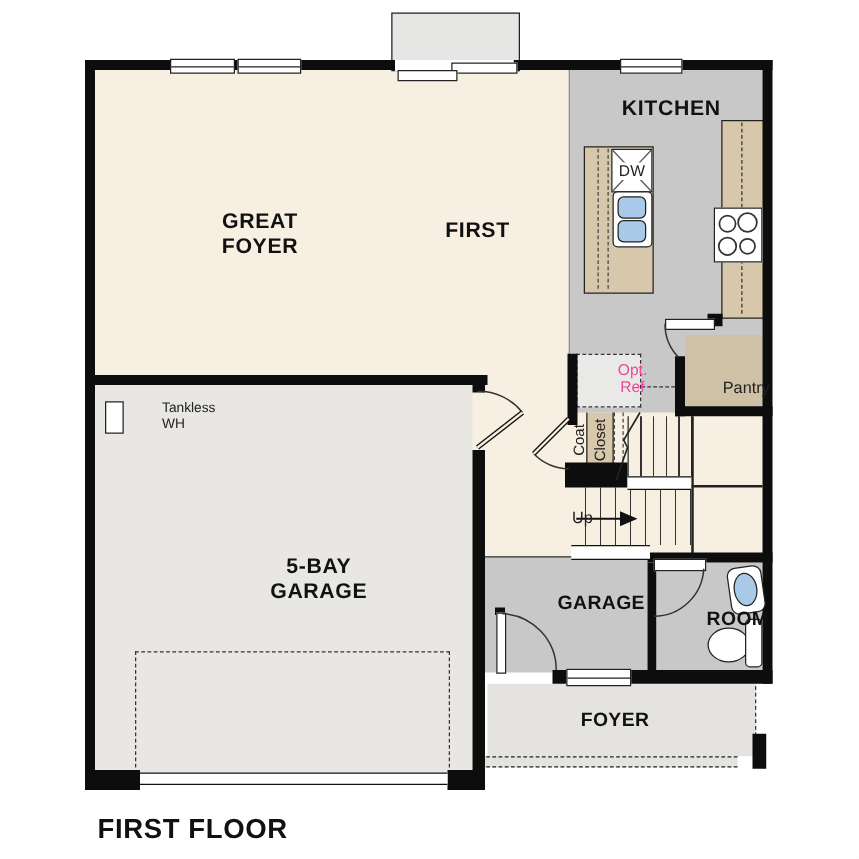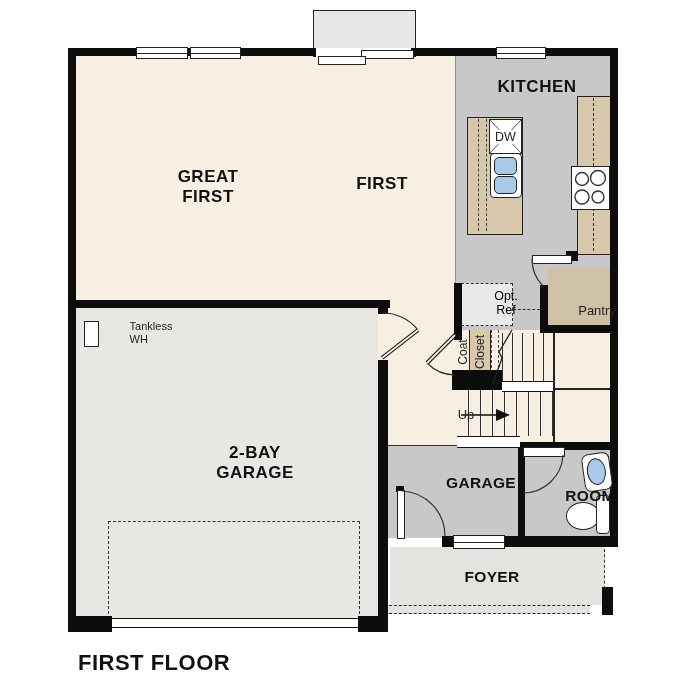--- a/index.html
+++ b/index.html
@@ -12,21 +12,21 @@
   .thin{position:absolute;background:#222;z-index:2;}
   .opening{position:absolute;z-index:4;}
   #door-svg{position:absolute;left:0;top:0;z-index:4;pointer-events:none;}
   .lbl{position:absolute;z-index:5;text-align:center;white-space:pre-line;line-height:1.15;
        transform:translate(-50%,-50%);padding-left:40px;}
   .vlbl{position:absolute;z-index:5;transform:translate(-50%,-50%) rotate(-90deg);
         font-size:12px;color:#222;}
   .lbl-lg{font-size:17px;font-weight:bold;letter-spacing:.5px;}
   .lbl-md{font-size:15.5px;font-weight:bold;letter-spacing:.3px;}
   .lbl-sm{font-size:13px;color:#222;}
-  .lbl-xs{font-size:12.5px;color:#000000;}
+  .lbl-xs{font-size:12.5px;color:#ec4899;}
   .lbl-tiny{font-size:11px;color:#222;text-align:left;}
   
   .f-main{background:var(--floor-main,#f7f0e2);}
   .f-kitchen{background:var(--floor-kitchen,#c8c8c8);}
   .f-garage{background:var(--floor-garage,#e8e7e3);}
   .f-porch{background:var(--floor-porch,#e4e3e0);}
   .f-tan{background:var(--counter-tan,#d7c8ab);}
   .f-pantry{background:var(--pantry-tan,#cfc1a6);}
   .window{position:absolute;background:#fff;border:1px solid #222;z-index:4;}
   .window::after{content:"";position:absolute;left:0;right:0;top:calc(50% - .5px);height:1px;background:#222;}
@@ -166,24 +166,24 @@
     <line x1="461" y1="415" x2="496" y2="415" stroke="#111" stroke-width="1.6"></line>
     <polygon points="496,409 510,415 496,421" fill="#111"></polygon>
 
     <circle cx="582" cy="179" r="6.5" fill="#fff" stroke="#333" stroke-width="1.4"></circle>
     <circle cx="598" cy="178" r="7.5" fill="#fff" stroke="#333" stroke-width="1.4"></circle>
     <circle cx="582" cy="197" r="7" fill="#fff" stroke="#333" stroke-width="1.4"></circle>
     <circle cx="598" cy="197" r="6" fill="#fff" stroke="#333" stroke-width="1.4"></circle>
   </svg>
 
   <div class="lbl lbl-lg" style="left:188px;top:187px;">GREAT
-FIRST</div>
+FOYER</div>
   <div class="lbl lbl-lg" style="left:362px;top:184px;">FIRST</div>
   <div class="lbl lbl-lg" style="left:517px;top:87px;">KITCHEN</div>
-  <div class="lbl lbl-lg" style="left:235px;top:463px;">2-BAY
+  <div class="lbl lbl-lg" style="left:235px;top:463px;">5-BAY
 GARAGE</div>
   <div class="lbl lbl-md" style="left:461px;top:483px;">GARAGE</div>
   <div class="lbl lbl-md" style="left:570px;top:496px;">ROOM</div>
   <div class="lbl lbl-md" style="left:472px;top:577px;">FOYER</div>
   <div class="lbl lbl-sm" style="left:577px;top:311px;">Pantry</div>
   <div class="lbl lbl-xs" style="left:486px;top:303px;">Opt.
 Ref</div>
   <div class="vlbl" style="left:463px;top:352px;">Coat</div>
   <div class="vlbl" style="left:480px;top:352px;">Closet</div>
   <div class="lbl lbl-sm" style="left:446px;top:415px;">Up</div>

